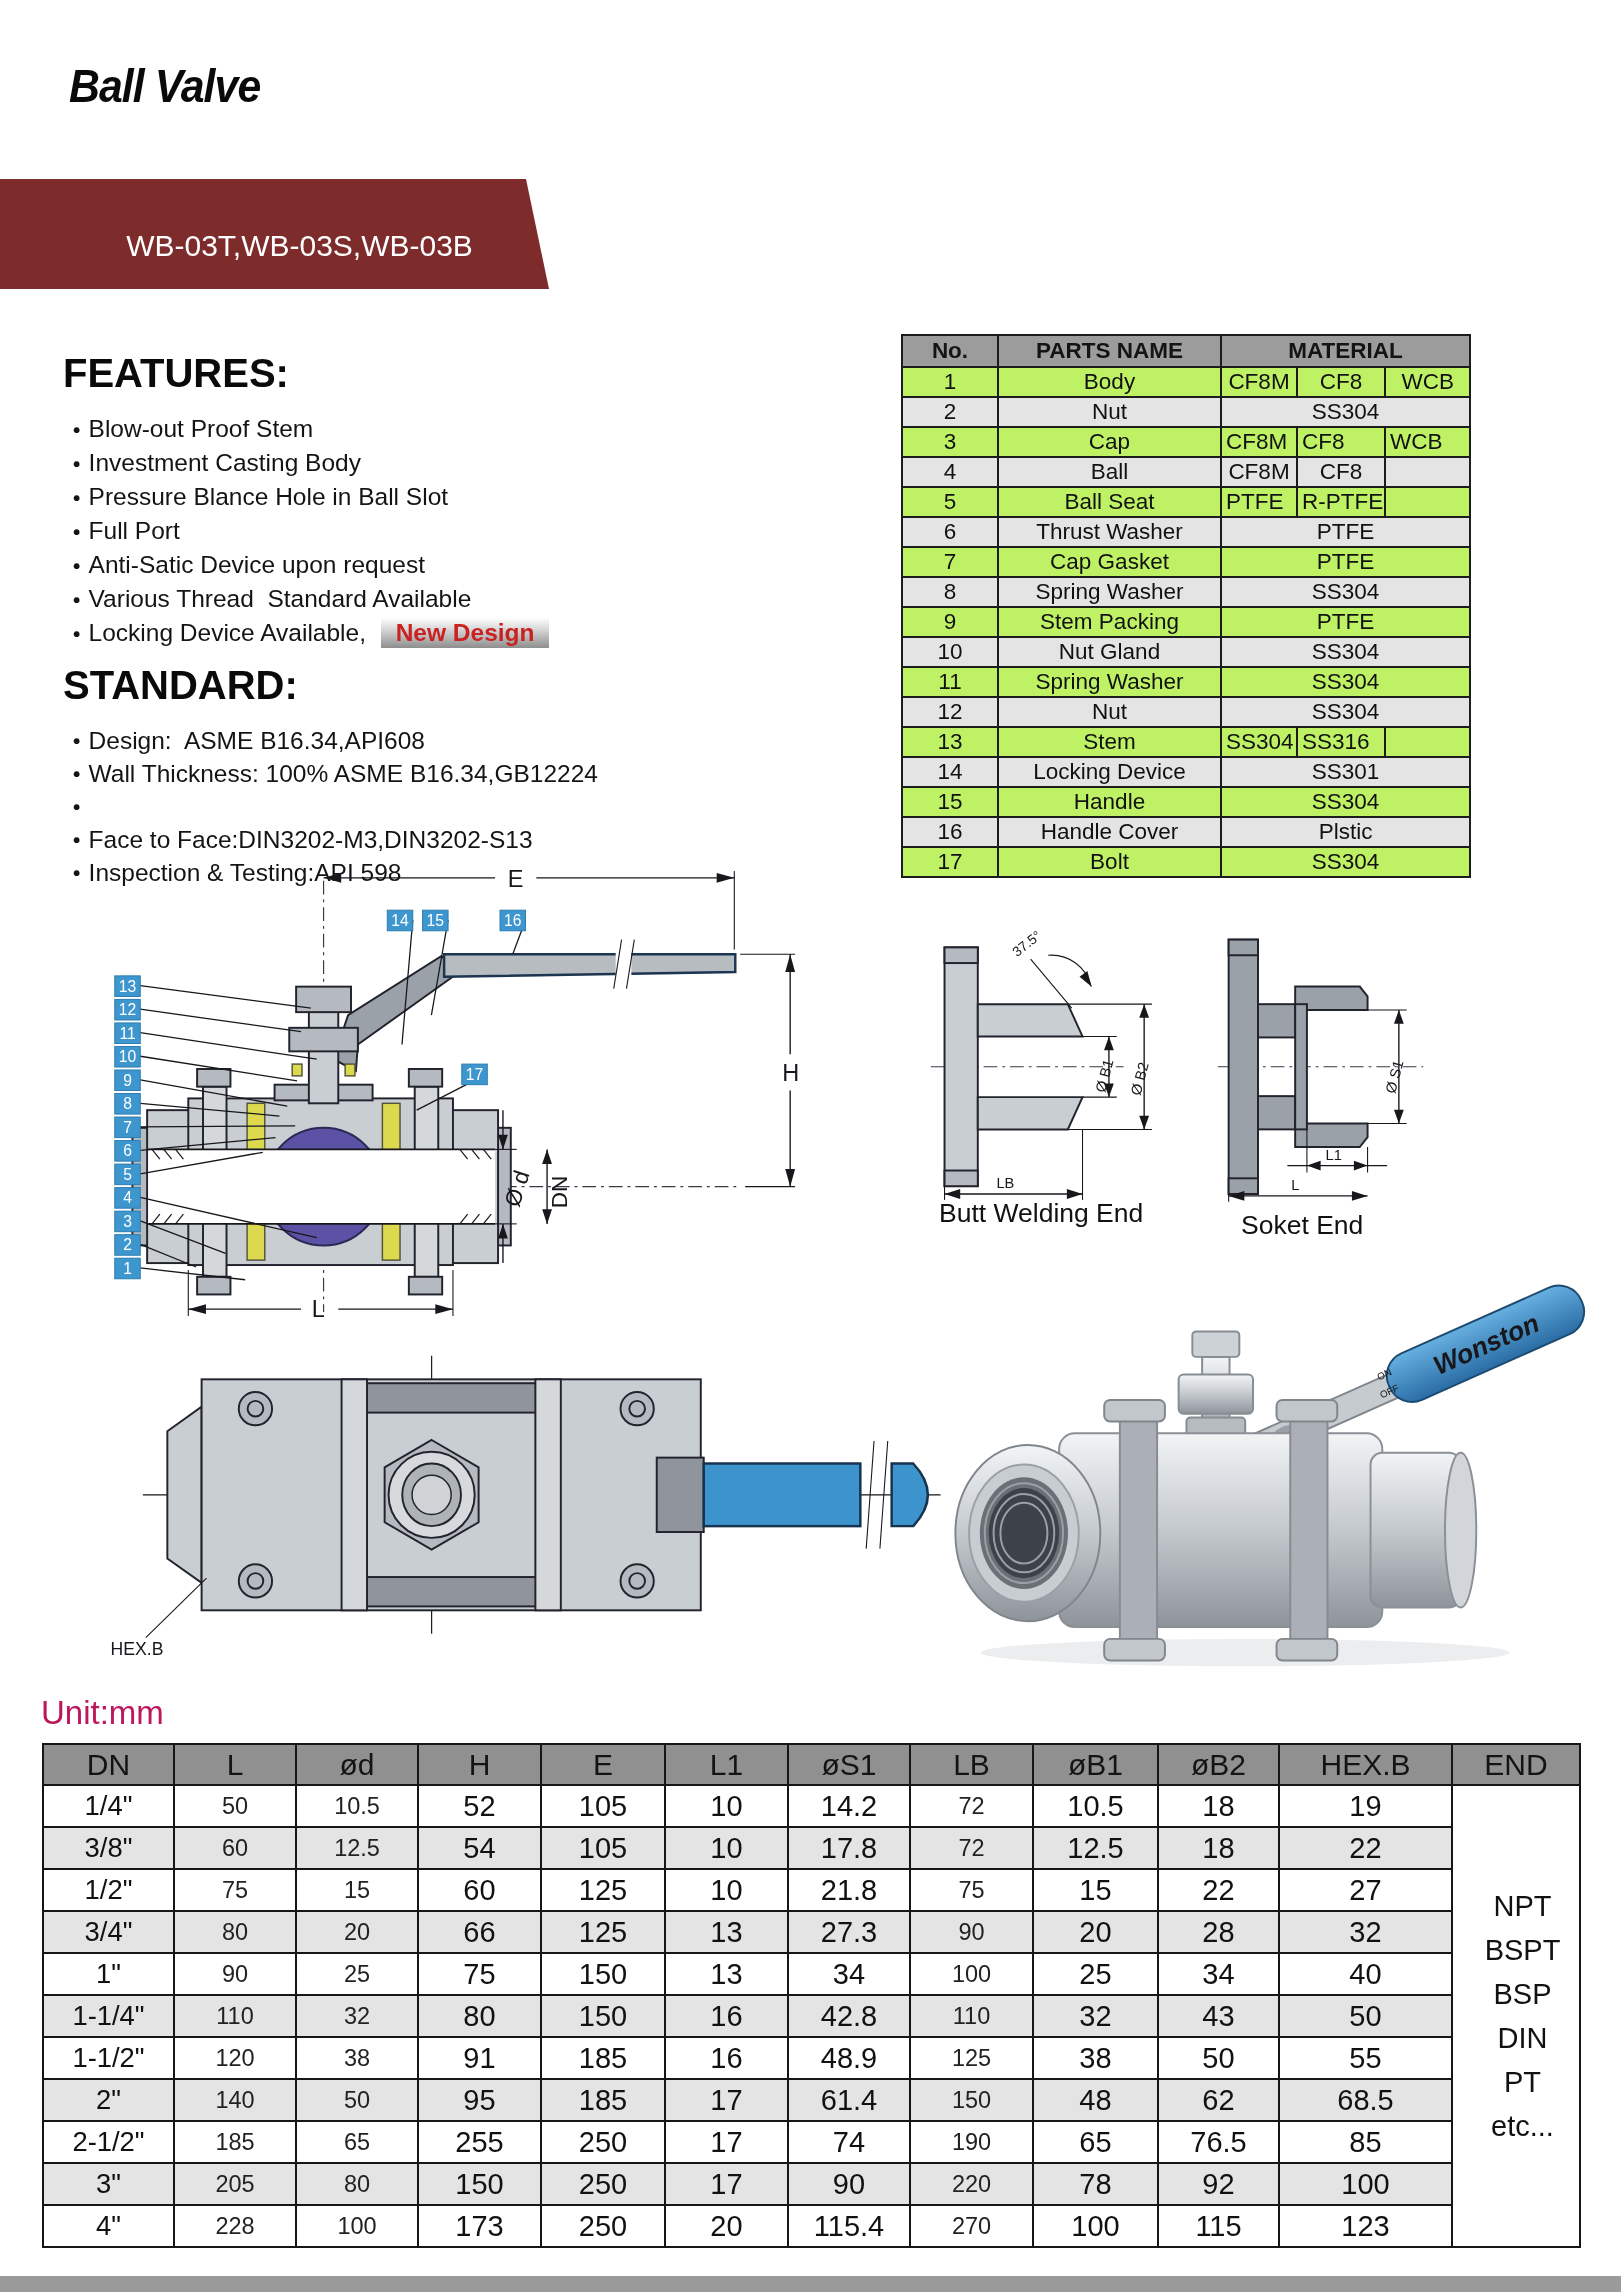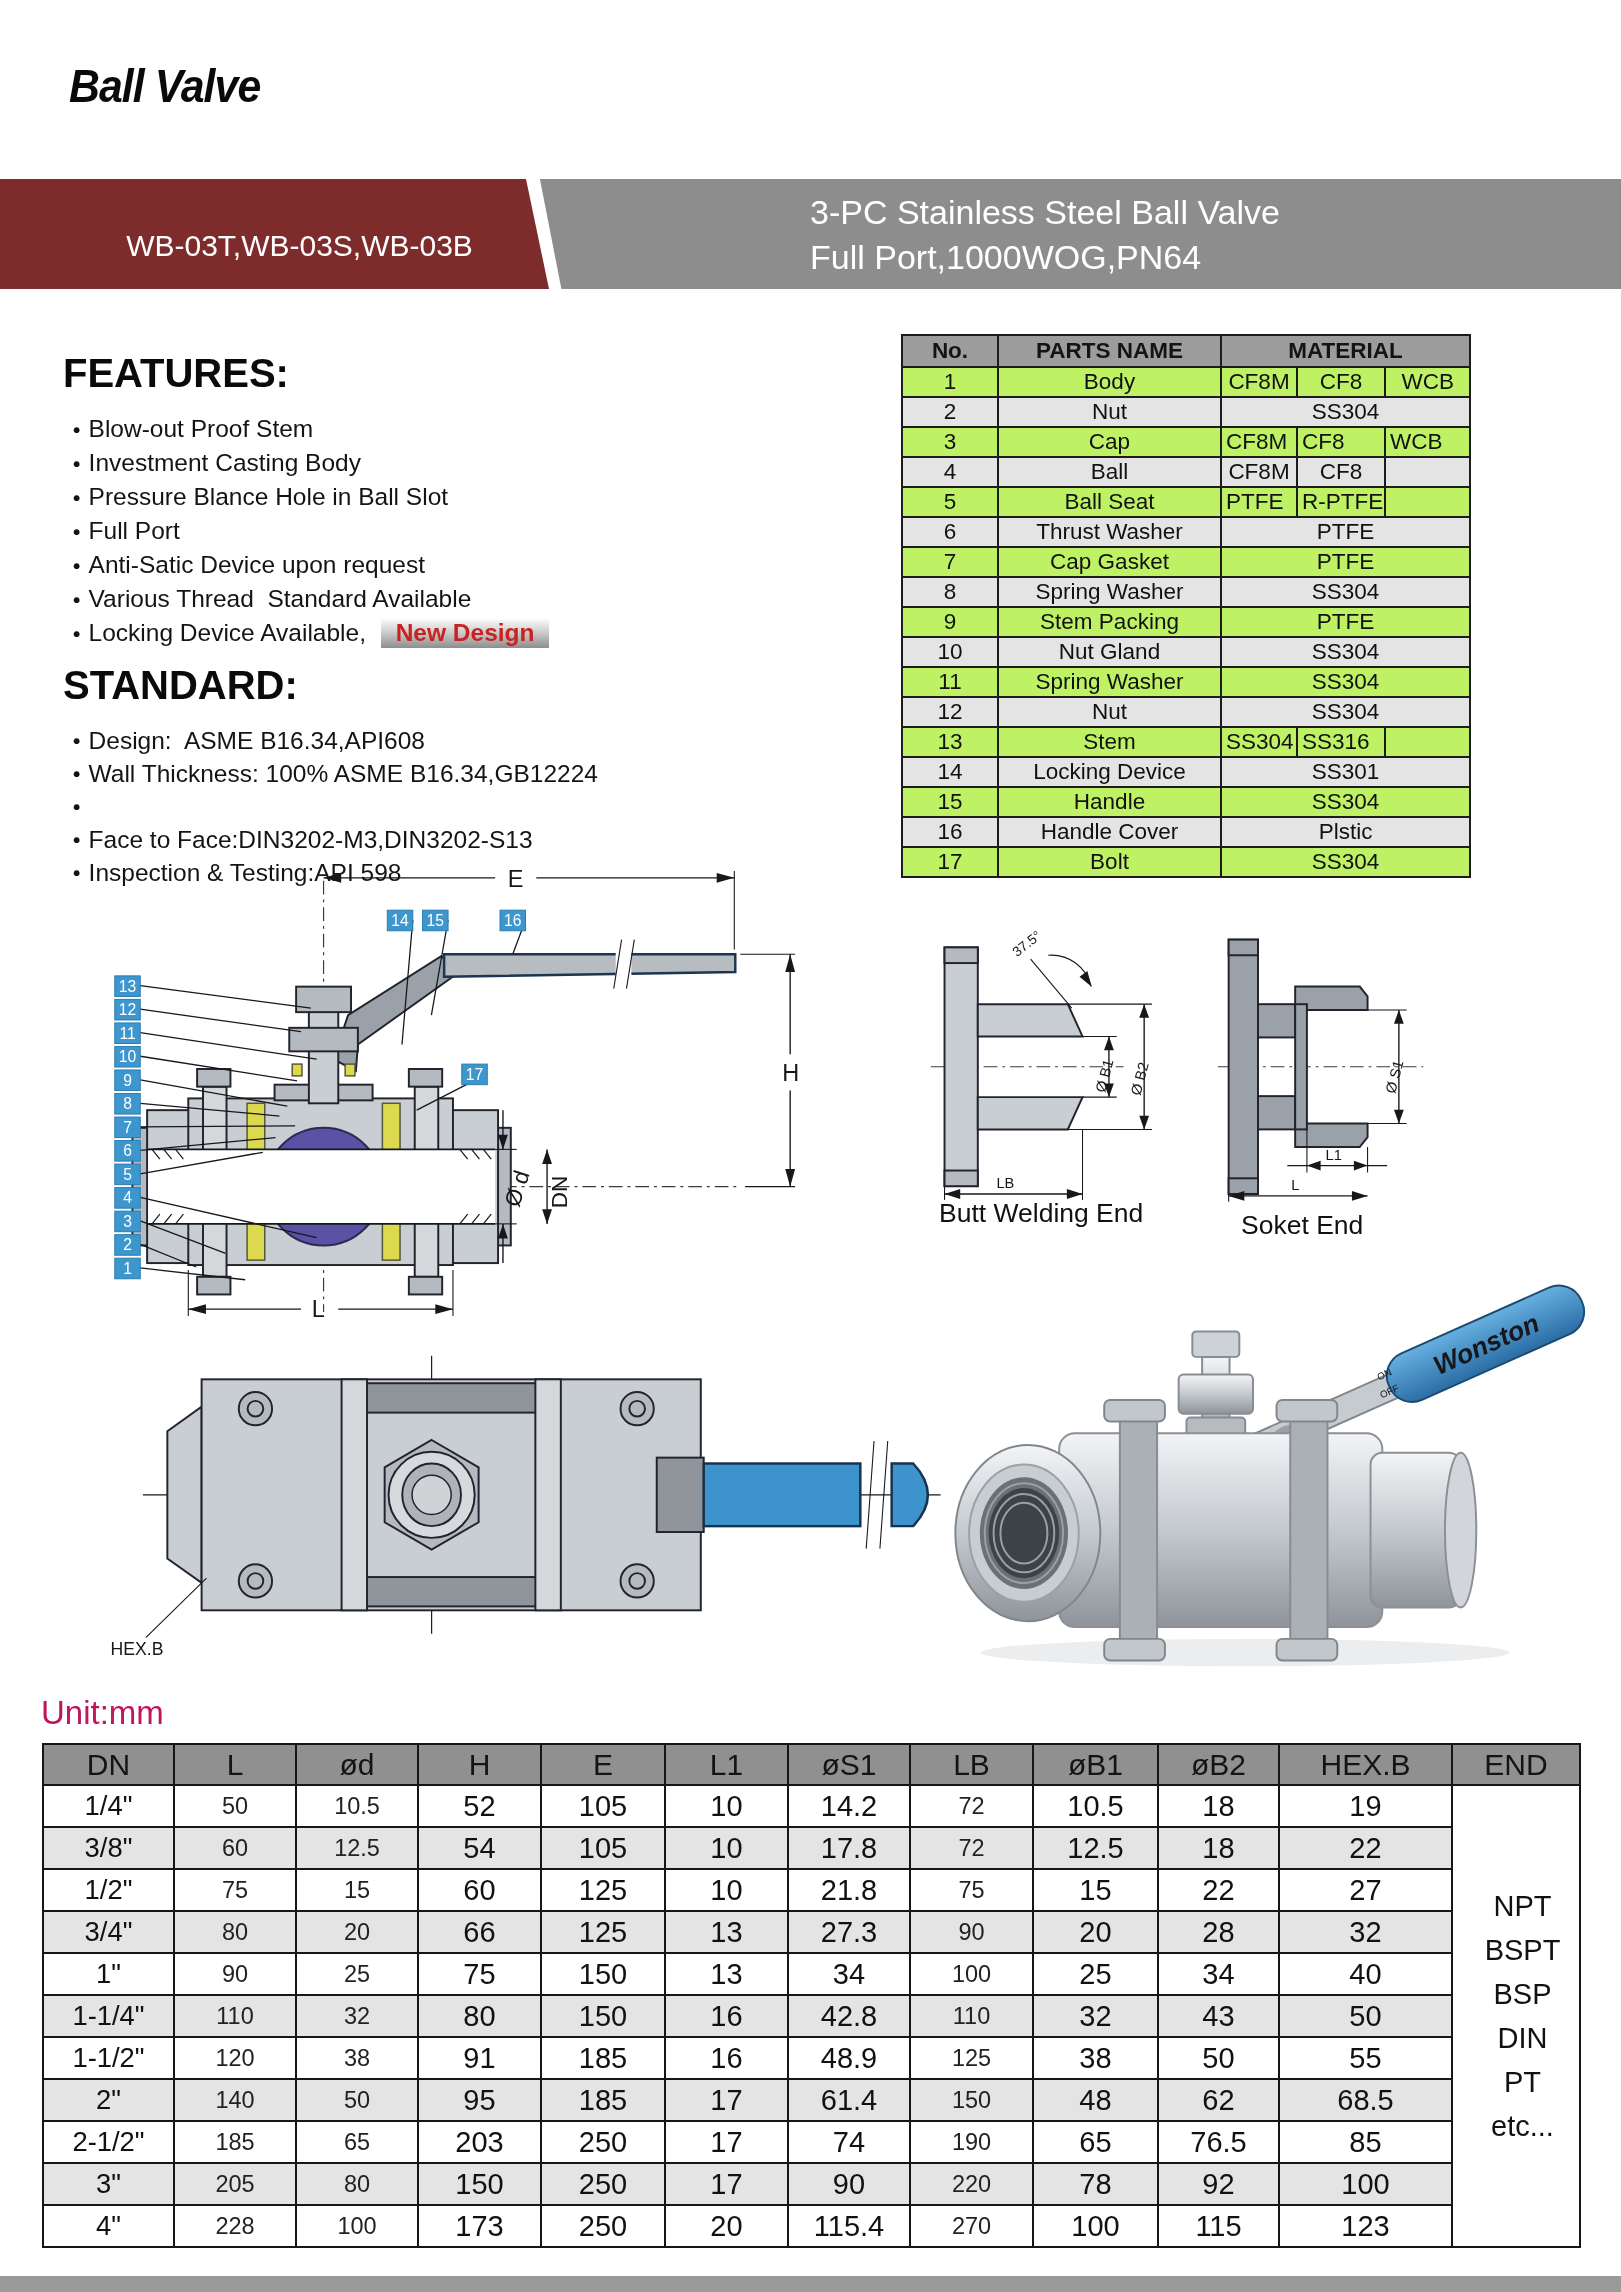--- a/index.html
+++ b/index.html
@@ -65,24 +65,20 @@
 <body>
 
 <div id="page">
 
   <h1 id="page-title">Ball Valve</h1>
 
   <div id="banner">
     <div id="banner-red" style="background: rgb(125, 43, 43); padding-left: 48px;">
       <span>WB-03T,WB-03S,WB-03B</span>
     </div>
-    <div id="banner-gray" style="background: rgb(141, 141, 141);">
-      <div>3-PC Stainless Steel Ball Valve</div>
-      <div>Full Port,1000WOG,PN64</div>
-    </div>
   </div>
 
   <div id="features" class="sect">
     <h2>FEATURES:</h2>
     <ul id="features-list">
         <li><span class="blt">●</span><span>Blow-out Proof Stem</span></li>
         <li><span class="blt">●</span><span>Investment Casting Body</span></li>
         <li><span class="blt">●</span><span>Pressure Blance Hole in Ball Slot</span></li>
         <li><span class="blt">●</span><span>Full Port</span></li>
         <li><span class="blt">●</span><span>Anti-Satic Device upon request</span></li>
@@ -645,21 +641,21 @@
           <td>61.4</td>
           <td class="c-sm">150</td>
           <td>48</td>
           <td>62</td>
           <td>68.5</td>
         </tr>
         <tr>
           <td class="c-dn">2-1/2"</td>
           <td class="c-sm">185</td>
           <td class="c-sm">65</td>
-          <td>203</td>
+          <td>255</td>
           <td>250</td>
           <td>17</td>
           <td>74</td>
           <td class="c-sm">190</td>
           <td>65</td>
           <td>76.5</td>
           <td>85</td>
         </tr>
         <tr class="alt">
           <td class="c-dn">3"</td>

